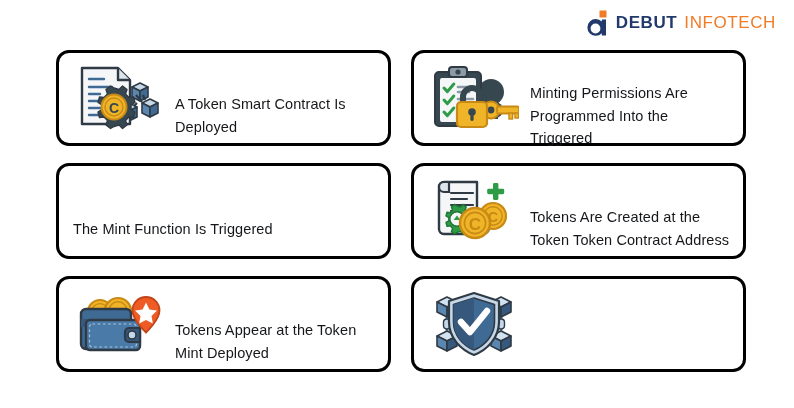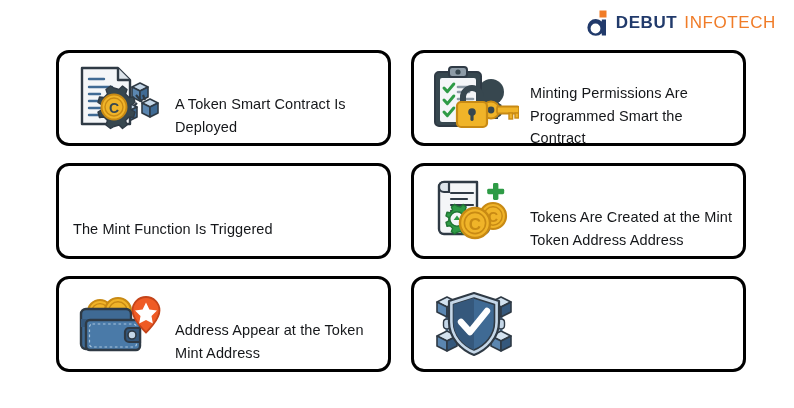--- a/index.html
+++ b/index.html
@@ -193,21 +193,21 @@
           <line x1="29" y1="49" x2="44" y2="49"></line>
           <line x1="29" y1="54" x2="40" y2="54"></line>
         </g>
 
         <path d="M34 42 v-7 a9 9 0 0 1 18 0 v7" fill="none" stroke="#37474f" stroke-width="6" stroke-linecap="round"></path>
         <rect x="28" y="40" width="30" height="25" rx="4" fill="#f0b429" stroke="#c88a14" stroke-width="2.2"></rect>
         <circle cx="43" cy="50" r="3.8" fill="#37474f"></circle>
         <rect x="41.4" y="51" width="3.2" height="8" rx="1.4" fill="#37474f"></rect>
       </svg>
     </div>
-    <div class="card-label">Minting Permissions Are Programmed Smart the Contract</div>
+    <div class="card-label">Minting Permissions Are Programmed Into the Triggered</div>
   </div>
 
   <div class="card">
     <div class="card-label">The Mint Function Is Triggered</div>
   </div>
 
   <div class="card">
     <div class="card-icon">
       <svg width="90" height="72" viewBox="0 0 90 72">
 
@@ -237,21 +237,21 @@
         </g>
 
         <circle cx="64" cy="41" r="13" fill="#f0b429" stroke="#c88a14" stroke-width="2.2"></circle>
         <circle cx="64" cy="41" r="9.2" fill="none" stroke="#c88a14" stroke-width="1.4"></circle>
         <text x="64" y="46.5" text-anchor="middle" font-family="'Liberation Sans',sans-serif" font-size="14" font-weight="bold" fill="#c88a14">C</text>
         <circle cx="46" cy="48" r="15" fill="#f0b429" stroke="#c88a14" stroke-width="2.4"></circle>
         <circle cx="46" cy="48" r="10.6" fill="none" stroke="#c88a14" stroke-width="1.6"></circle>
         <text x="46" y="54.5" text-anchor="middle" font-family="'Liberation Sans',sans-serif" font-size="17" font-weight="bold" fill="#c88a14">C</text>
       </svg>
     </div>
-    <div class="card-label">Tokens Are Created at the Mint Token Address Address</div>
+    <div class="card-label">Tokens Are Created at the Token Token Contract Address</div>
   </div>
 
   <div class="card">
     <div class="card-icon">
       <svg width="90" height="72" viewBox="0 0 90 72">
 
         <g>
           <circle cx="26" cy="24" r="12" fill="#f0b429" stroke="#c88a14" stroke-width="2.2"></circle>
           <circle cx="26" cy="24" r="8.4" fill="none" stroke="#c88a14" stroke-width="1.4"></circle>
           <circle cx="44" cy="23" r="13" fill="#f0b429" stroke="#c88a14" stroke-width="2.2"></circle>
@@ -265,21 +265,21 @@
         <g stroke="#a9c4db" stroke-width="1.2" stroke-dasharray="2.6 2.6" fill="none">
           <rect x="15.5" y="36" width="47" height="23" rx="3"></rect>
         </g>
         <path d="M51 44 a4 4 0 0 1 4 -4 l11 0 l0 14 l-11 0 a4 4 0 0 1 -4 -4 Z" fill="#35587c" stroke="#2f3a45" stroke-width="2.2"></path>
         <circle cx="58" cy="47" r="4" fill="#c5d7e8" stroke="#2f3a45" stroke-width="1.6"></circle>
 
         <path d="M72 9 a13.5 13.5 0 0 1 13.5 13.5 c0 9.5 -13.5 22 -13.5 22 s-13.5 -12.5 -13.5 -22 A13.5 13.5 0 0 1 72 9 Z" fill="#ef5b25" stroke="#c4441a" stroke-width="1.8"></path>
         <path d="M72 14.5 l3.4 6.9 l7.6 1.1 l-5.5 5.4 l1.3 7.6 l-6.8 -3.6 l-6.8 3.6 l1.3 -7.6 l-5.5 -5.4 l7.6 -1.1 Z" fill="#ffffff"></path>
       </svg>
     </div>
-    <div class="card-label">Address Appear at the Token Mint Address</div>
+    <div class="card-label">Tokens Appear at the Token Mint Deployed</div>
   </div>
 
   <div class="card">
     <div class="card-icon">
       <svg width="90" height="72" viewBox="0 0 90 72">
 
         <g stroke="#5b86b0" stroke-width="3" fill="none" stroke-linecap="round">
           <line x1="18" y1="27" x2="18" y2="45"></line>
           <line x1="72" y1="27" x2="72" y2="45"></line>
         </g>

